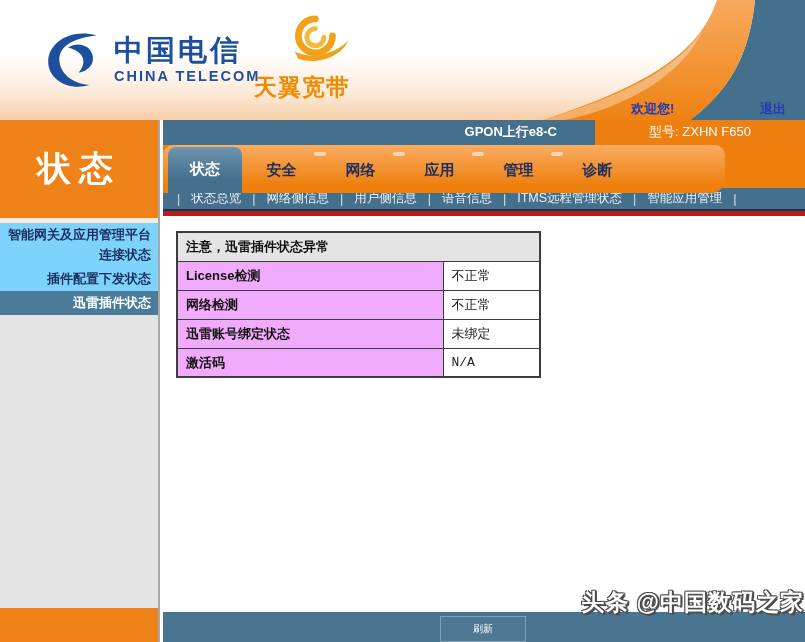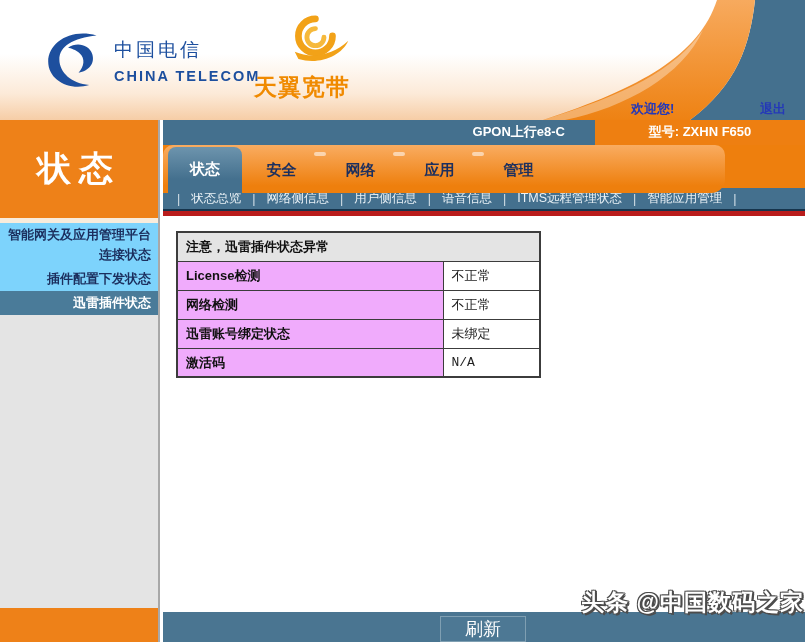--- a/index.html
+++ b/index.html
@@ -4,21 +4,21 @@
 <style>
   * { margin:0; padding:0; box-sizing:border-box; }
   body { background:#888; font-family:"Liberation Sans", sans-serif; }
   .screen{ width:805px; height:642px; position:relative; overflow:hidden; background:#fff; margin:0 auto; }
 
   
   .header{ height:120px; position:relative;
     background:linear-gradient(180deg,#ffffff 0%,#ffffff 45%,#fcead8 78%,#f6cda6 100%); }
   .curve-art{ position:absolute; right:0; top:0; }
   .ct-logo{ position:absolute; left:42px; top:28px; display:flex; align-items:center; gap:10px; }
-  .ct-text .cn{ font-size:19px; font-weight:normal; color:#1d4f9e; letter-spacing:3px; line-height:32px; }
+  .ct-text .cn{ font-size:29px; font-weight:bold; color:#1d4f9e; letter-spacing:3px; line-height:32px; }
   .ct-text .en{ font-size:14.5px; font-weight:bold; color:#1d4f9e; letter-spacing:2px; margin-top:2px; }
   .ty-logo{ position:absolute; left:250px; top:14px; width:100px; text-align:right; }
   .ty-text{ font-size:23px; font-weight:bold; color:#f08a00; letter-spacing:1px; margin-top:-2px; }
   .welcome{ position:absolute; left:631px; top:100px; font-size:13px; font-weight:bold; color:#2438b8; }
   .logout{ position:absolute; left:760px; top:100px; font-size:13px; font-weight:bold; color:#2438b8; cursor:pointer; text-decoration:none; }
 
   
   .page-body{ display:flex; height:522px; }
 
   .sidebar{ width:160px; display:flex; flex-direction:column; background:#e4e4e4; border-right:2px solid #a8a8a8; }
@@ -33,22 +33,22 @@
   .sb-fill{ flex:1; background:#e4e4e4; }
   .sb-bottom{ height:34px; background:#ee8118; }
 
   .gap-col{ width:3px; background:#fff; }
 
   .main{ width:642px; display:flex; flex-direction:column; }
 
   .infobar{ height:28px; background:#44708e; display:flex; }
   .uplink{ flex:1; display:flex; justify-content:flex-end; align-items:center; padding-right:30px;
            color:#fff; font-weight:bold; font-size:13px; }
-  .model{ width:210px; background:#ee7f11; color:#fff; font-weight:bold; font-size:13px;
-          display:flex; align-items:center; justify-content:center; }
+  .model{ width:210px; background:#ee7f11; color:#fff; font-weight:normal; font-size:13px;
+          display:flex; align-items:center; justify-content:center;margin-left:8px; }
 
   .tabrow{ height:48px; background:#ee7f0d; position:relative; }
   .tabstrip{ position:absolute; left:0; top:0; width:562px; height:48px;
              background:linear-gradient(180deg,#f9ac61,#ee7f0d 85%);
              border-radius:10px 10px 14px 0; display:flex; align-items:flex-end; }
   .tab{ height:44px; display:flex; align-items:center; justify-content:center;
         font-size:15px; font-weight:bold; color:#1c2f5e; position:relative; cursor:pointer; }
   .tab.active{ width:74px; margin-left:5px; height:46px; color:#fff;
                background:linear-gradient(180deg,#6d94ad,#44708e 70%); border-radius:8px 8px 0 0; }
   .tab.inactive{ width:79px; }
@@ -65,21 +65,21 @@
 
   .content{ height:448px; background:#fff; border-top:5px solid #b91c1c; position:relative; }
   table.status{ margin:15px 0 0 13px; border-collapse:collapse; border:2px solid #3c3c3c; }
   table.status td{ border:1px solid #3c3c3c; font-size:13px; padding:0 8px; height:29px; }
   td.notice{ background:#e4e4e4; font-weight:bold; color:#111; }
   td.name{ width:266px; background:#f0abfc; font-weight:bold; color:#111; }
   td.value{ width:97px; background:#fff; color:#222;font-family:Liberation Mono, monospace; }
 
   .bottombar{ height:34px; background:#4a7591; position:relative; }
   .refresh-btn{ position:absolute; left:277px; top:4px; width:86px; height:26px;
-                background:#4d7894; border:1px solid #7f9fb2; color:#fff; font-size:18px;
+                background:#4d7894; border:1px solid #7f9fb2; color:#fff; font-size:10px;
                 font-family:"Liberation Sans", sans-serif; cursor:pointer; }
 
   .watermark{ position:absolute; right:1px; top:587px; z-index:10; font-size:23px; font-weight:bold;
               color:#fff; letter-spacing:1px; white-space:nowrap;
               text-shadow:2px 2px 0 #4c4c4c,-1px -1px 0 #4c4c4c,1px -1px 0 #4c4c4c,-1px 1px 0 #4c4c4c,2px 0 0 #4c4c4c; }
 </style>
 </head>
 <body>
 
 <div class="screen">
@@ -143,20 +143,21 @@
         <div class="model">型号: ZXHN F650</div>
       </div>
 
       <div class="tabrow">
         <div class="tabstrip">
           <div class="tab active">状态</div>
           <div class="tab inactive">安全</div>
           <div class="tab inactive">网络</div>
           <div class="tab inactive">应用</div>
           <div class="tab inactive">管理</div>
+          <div class="tab inactive">诊断</div>
         </div>
       </div>
 
       <div class="submenu">
         <span class="sep">|</span>
         <span class="sm-item">状态总览</span>
         <span class="sep">|</span>
         <span class="sm-item">网络侧信息</span>
         <span class="sep">|</span>
         <span class="sm-item">用户侧信息</span>

